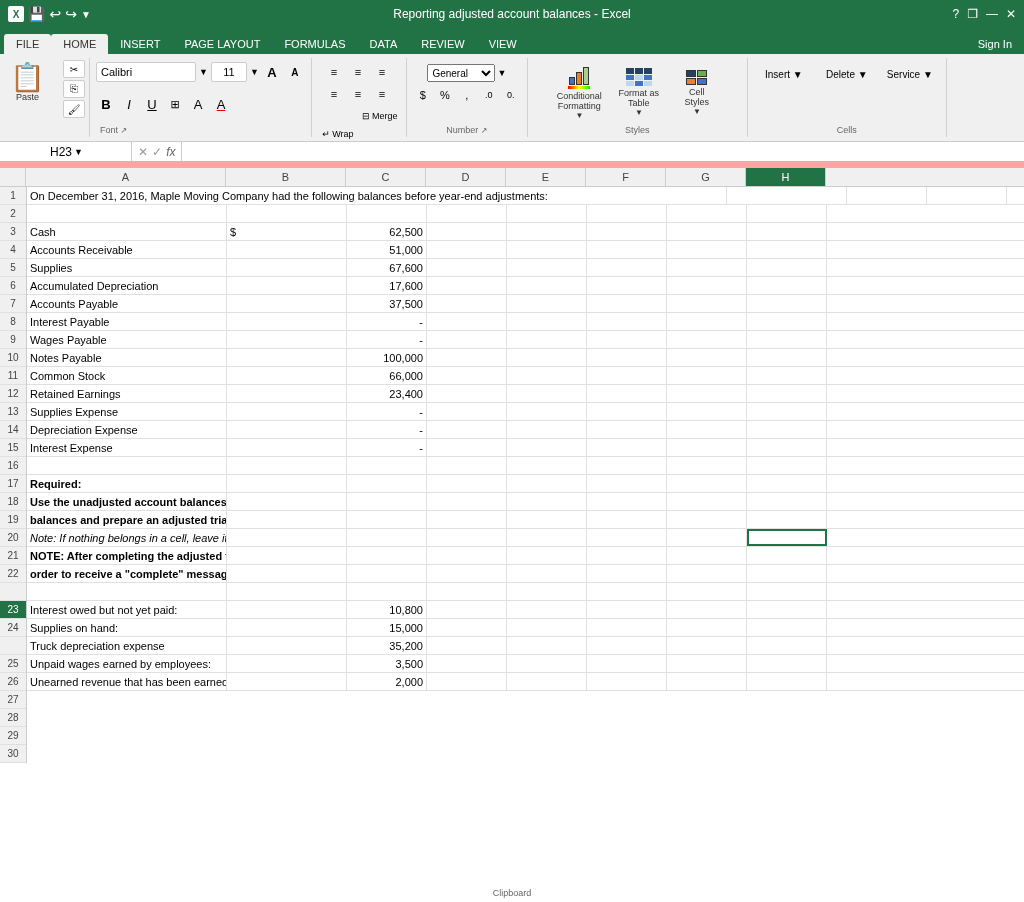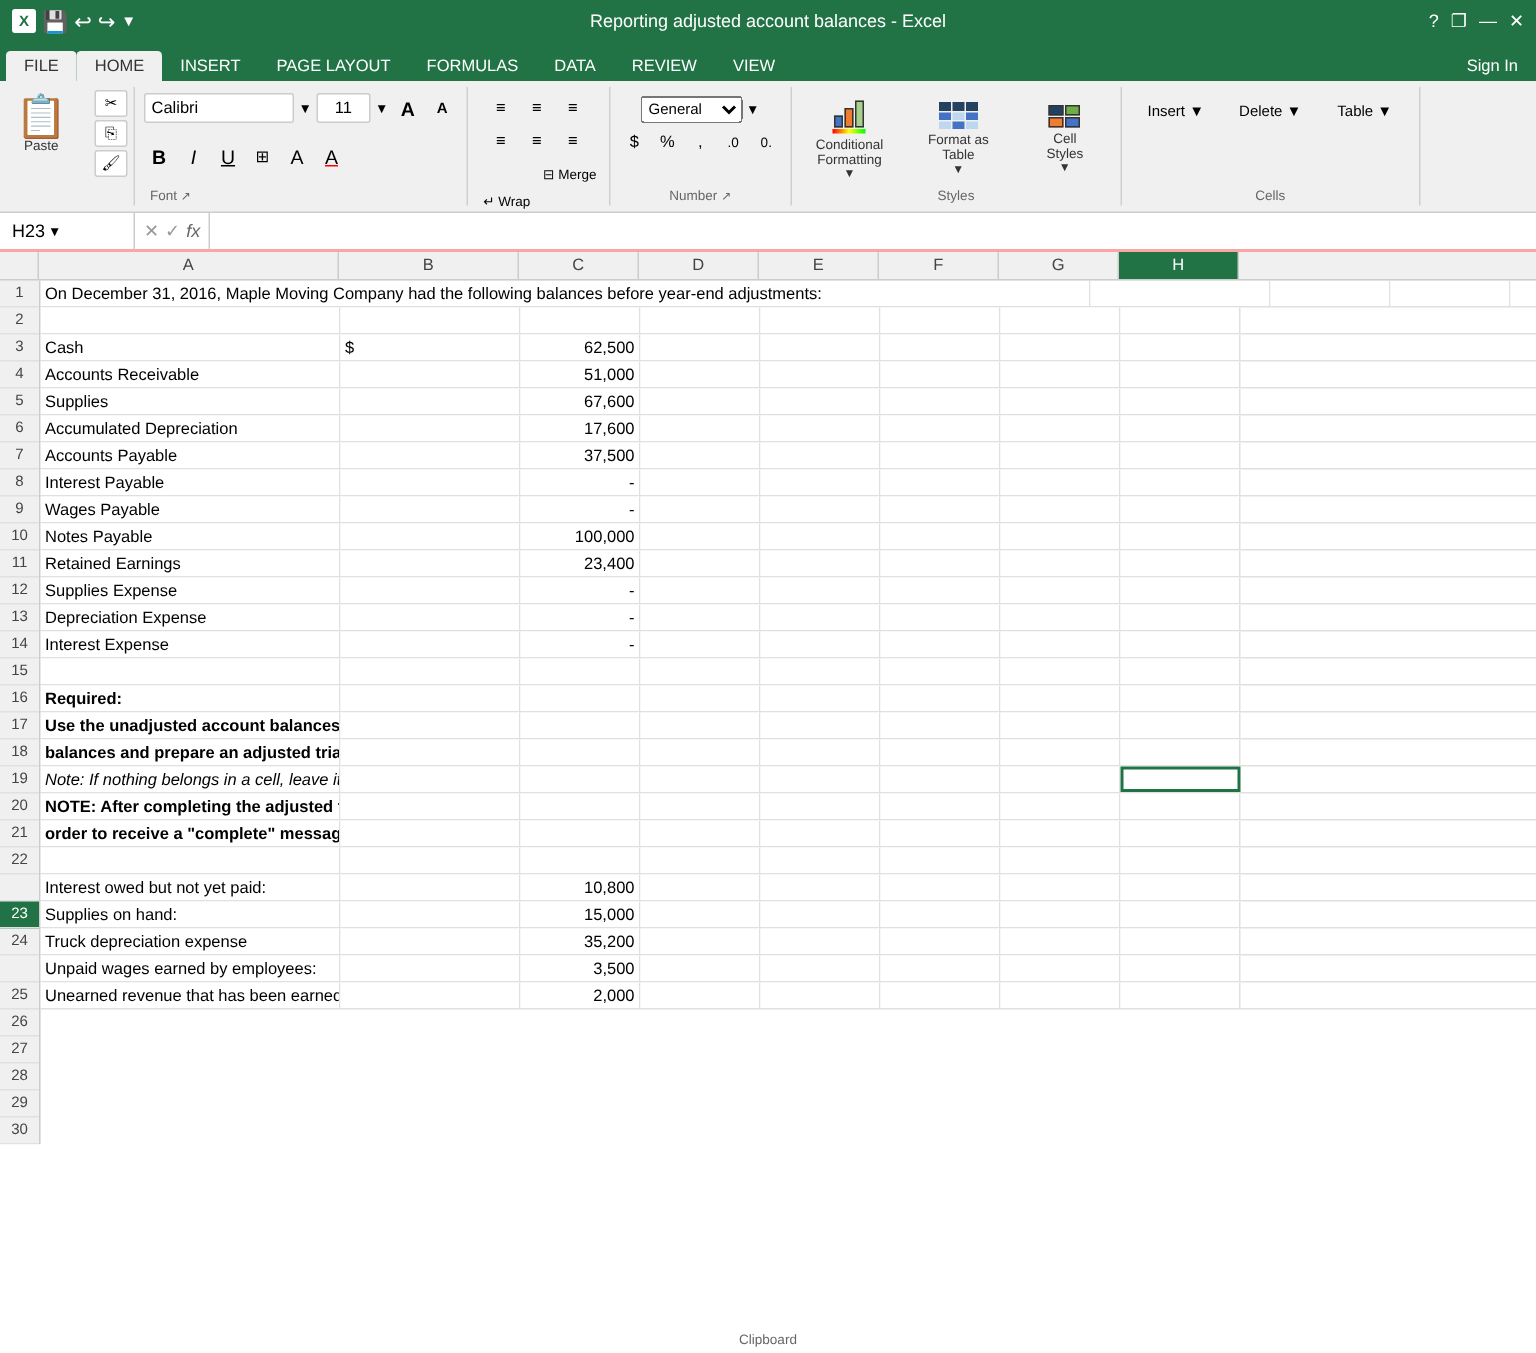--- a/index.html
+++ b/index.html
@@ -113,39 +113,40 @@
       width: 20px; height: 20px;
       border: 1px solid transparent;
       background: transparent;
       cursor: pointer;
       font-size: 11px;
       display: flex; align-items: center; justify-content: center;
       border-radius: 2px;
     }
     .font-btn.bold { font-weight: bold; }
     .font-btn.italic { font-style: italic; }
-    .styles-content { display: flex; gap: 21px; align-items: center; justify-content: center; flex: 1; width: 100%; }
+    .styles-content { display: flex; gap: 8px; align-items: center; justify-content: center; flex: 1; width: 100%; }
     .style-btn {
       display: flex; flex-direction: column; align-items: center;
       padding: 2px 4px;
       cursor: pointer;
       border-radius: 3px;
       font-size: 9px;
       color: #333;
       text-align: center;
       min-width: 50px;
     }
 
     
     .formula-bar {
       display: flex;
       align-items: center;
-      border-bottom: 2px solid #fca5a5;
+      border-bottom: 7px solid #fca5a5;
       height: 26px;
       background: #fff;
+      padding-left: 42px;
     }
     .name-box {
       width: 90px;
       border-right: 1px solid #ccc;
       padding: 0 8px;
       font-size: 12px;
       height: 100%;
       display: flex;
       align-items: center;
     }
@@ -401,21 +402,21 @@
         <span style="font-size:8px;">▼</span>
       </div>
     </div>
     <div class="ribbon-group-label">Styles</div>
   </div>
 
   <div class="ribbon-group" style="min-width:80px;">
     <div style="display:flex;flex-direction:row;gap:3px;margin-top:4px;align-items:center;">
       <button class="font-btn" style="width:60px;font-size:10px;">Insert ▼</button>
       <button class="font-btn" style="width:60px;font-size:10px;">Delete ▼</button>
-      <button class="font-btn" style="width:60px;font-size:10px;">Table ▼</button>
+      <button class="font-btn" style="width:60px;font-size:10px;">Service ▼</button>
     </div>
     <div class="ribbon-group-label">Cells</div>
   </div>
 
 </div>
 
 <div class="formula-bar">
   <div class="name-box">
     <span style="font-size:12px;">H23</span>
     <span style="font-size:9px;margin-left:2px;">▼</span>
@@ -571,20 +572,30 @@
           <div class="grid-cell col-A">Notes Payable</div>
           <div class="grid-cell col-B"></div>
           <div class="grid-cell col-C" style="justify-content: flex-end;">100,000</div>
           <div class="grid-cell col-D"></div>
           <div class="grid-cell col-E"></div>
           <div class="grid-cell col-F"></div>
           <div class="grid-cell col-G"></div>
           <div class="grid-cell col-H"></div>
         </div>
         <div class="grid-row">
+          <div class="grid-cell col-A">Common Stock</div>
+          <div class="grid-cell col-B"></div>
+          <div class="grid-cell col-C" style="justify-content: flex-end;">66,000</div>
+          <div class="grid-cell col-D"></div>
+          <div class="grid-cell col-E"></div>
+          <div class="grid-cell col-F"></div>
+          <div class="grid-cell col-G"></div>
+          <div class="grid-cell col-H"></div>
+        </div>
+        <div class="grid-row">
           <div class="grid-cell col-A">Retained Earnings</div>
           <div class="grid-cell col-B"></div>
           <div class="grid-cell col-C" style="justify-content: flex-end;">23,400</div>
           <div class="grid-cell col-D"></div>
           <div class="grid-cell col-E"></div>
           <div class="grid-cell col-F"></div>
           <div class="grid-cell col-G"></div>
           <div class="grid-cell col-H"></div>
         </div>
         <div class="grid-row">

